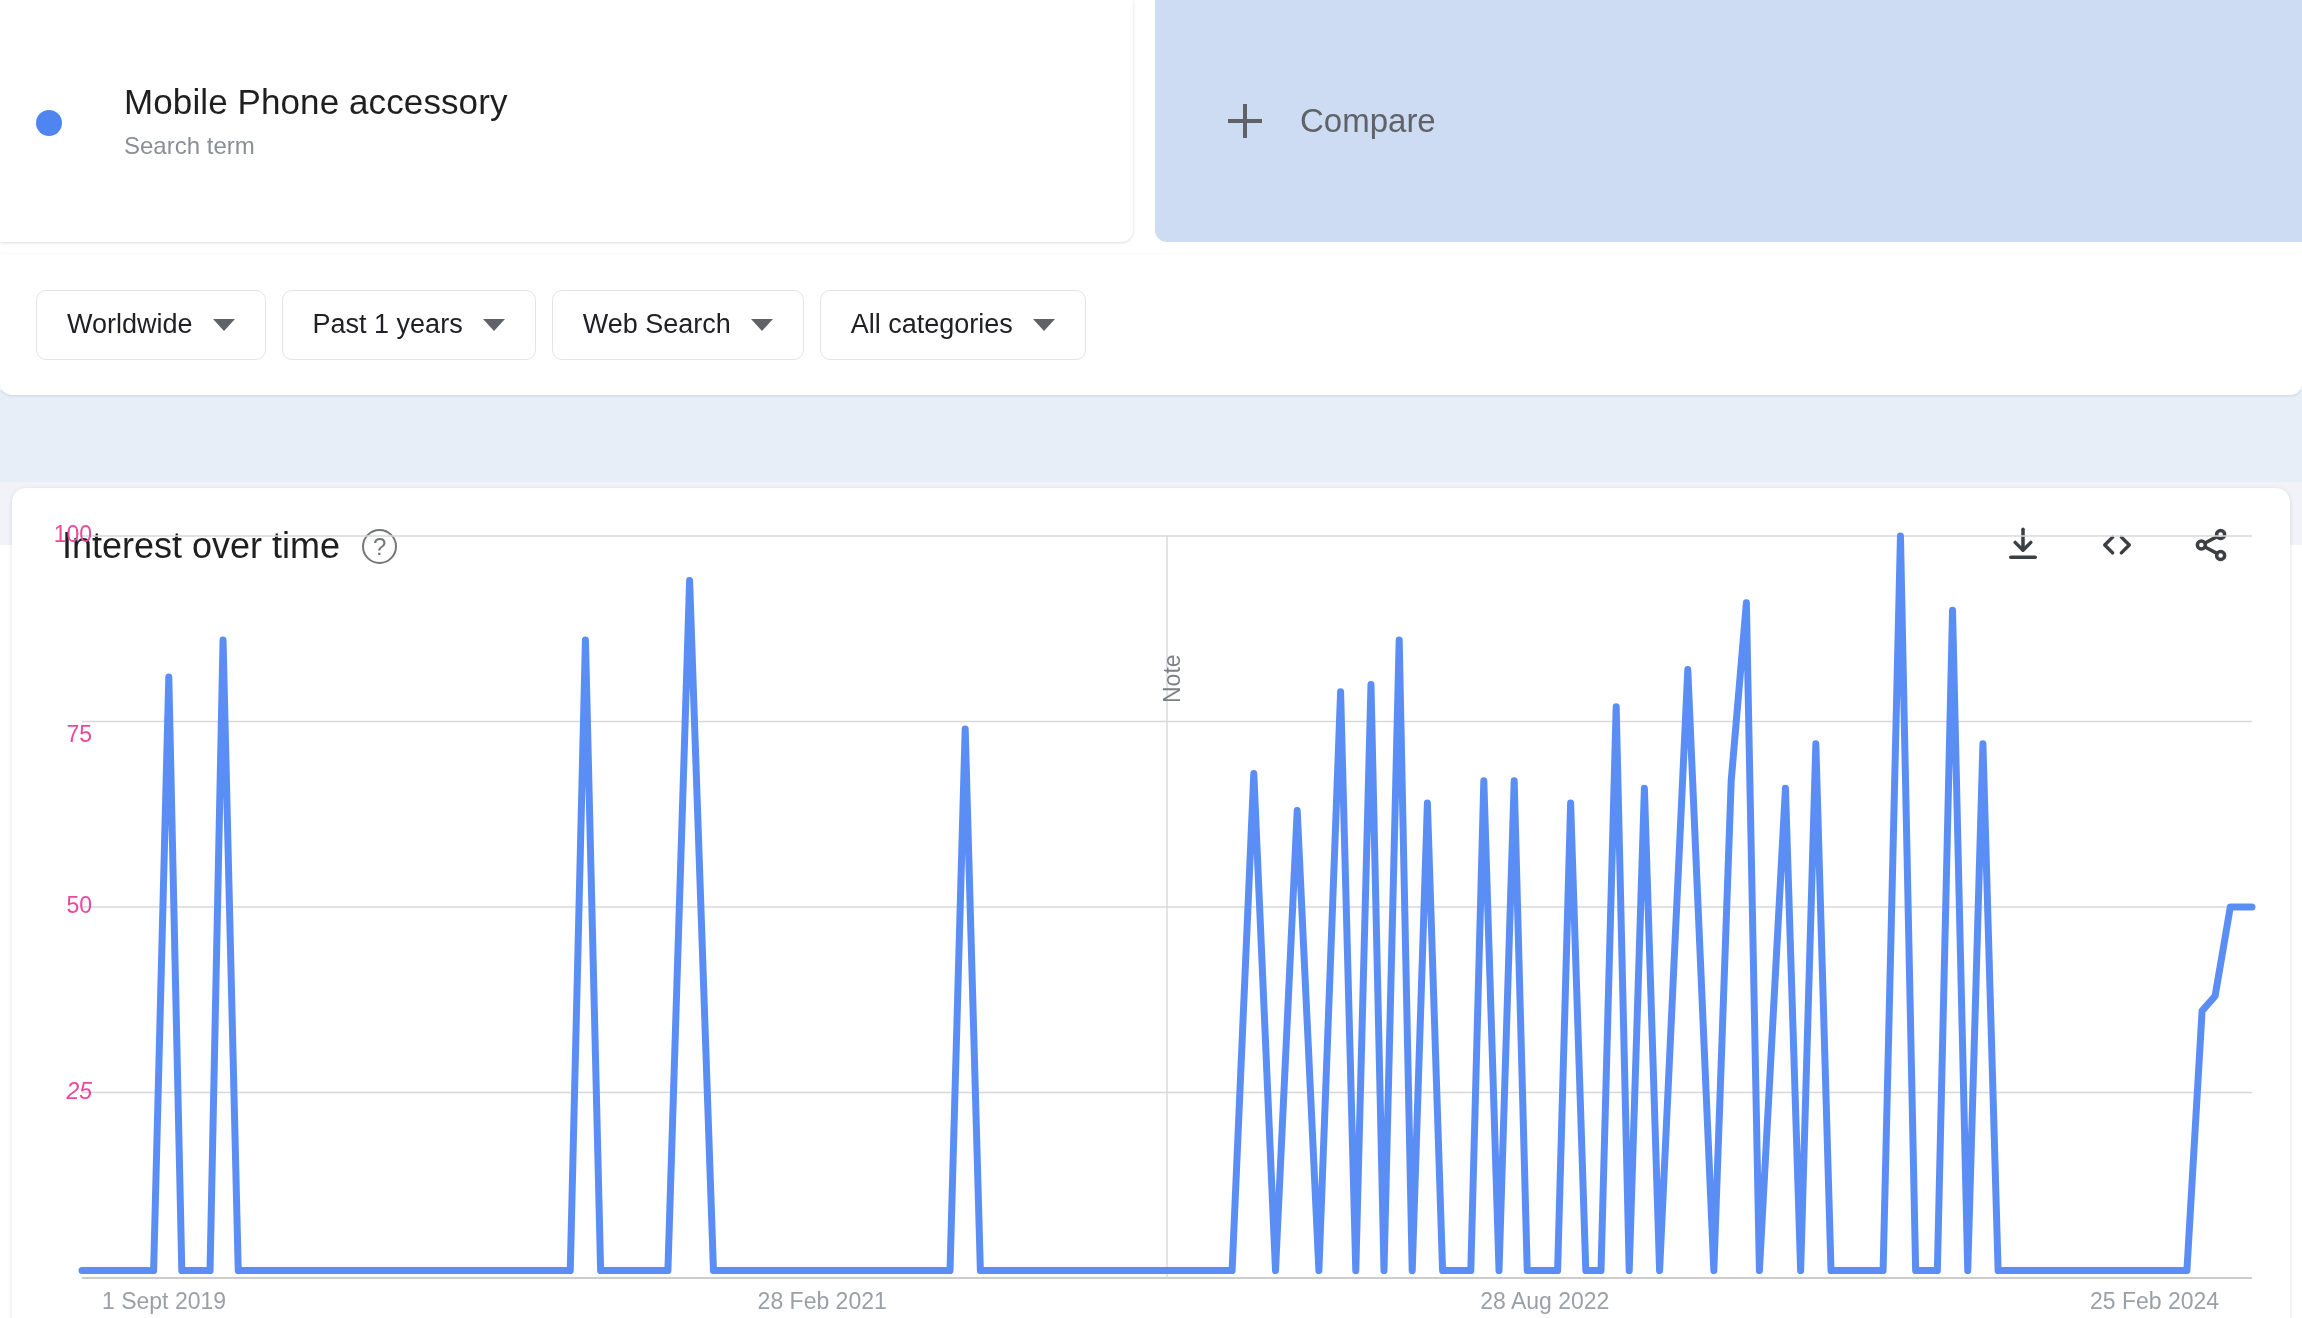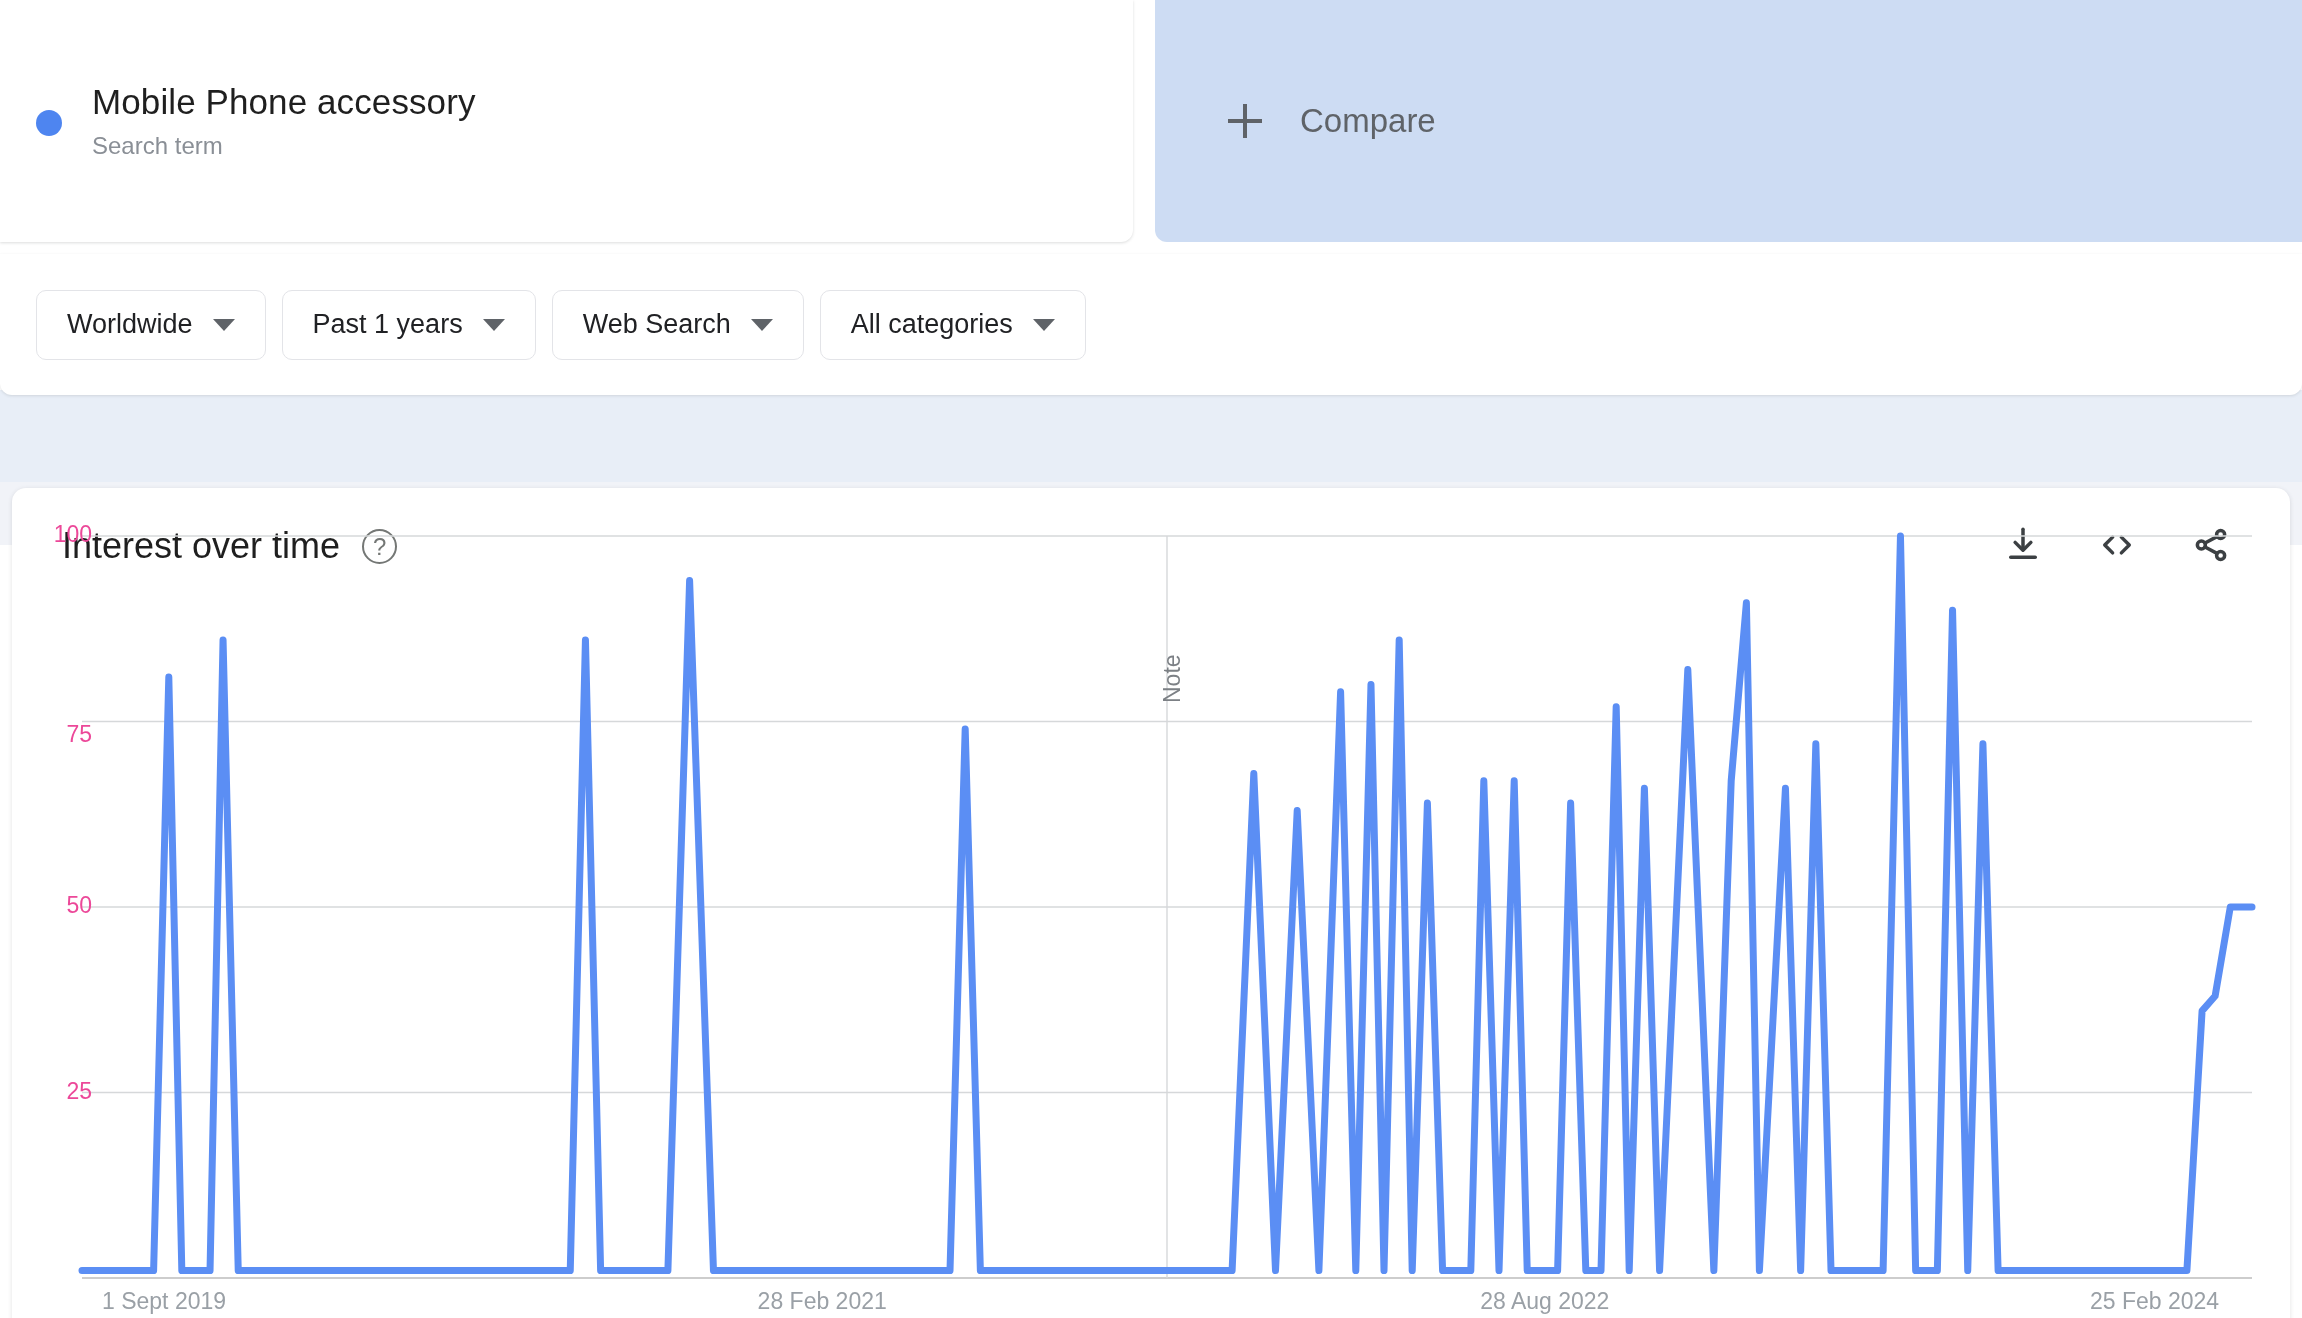--- a/index.html
+++ b/index.html
@@ -21,20 +21,21 @@
   }
   .term-card {
     width: 1133px; height: 242px;
     background: #ffffff;
     border-radius: 0 0 12px 0;
     box-shadow: 0 1px 3px rgba(60,64,67,.18);
     display: flex; align-items: center;
     padding-left: 36px;
     position: relative;
     z-index: 2;
+    gap: 32px;
   }
   .term-dot {
     width: 26px; height: 26px; border-radius: 50%;
     background: #4e85f0; flex: 0 0 26px;
     margin-right: 30px; margin-top: 4px;
   }
   .term-texts { display: flex; flex-direction: column; justify-content: center; }
   .term-title {
     font-size: 35px; color: #1f1f1f; letter-spacing: .1px;
     line-height: 46px; white-space: nowrap;
@@ -208,21 +209,21 @@
     <div class="plot-wrap" id="plot-wrap">
         <svg class="series" width="2278" height="830">
           <line x1="70" x2="2240" y1="604.5" y2="604.5" stroke="#d6d8da" stroke-width="1.4"></line>
           <line x1="70" x2="2240" y1="419" y2="419" stroke="#d6d8da" stroke-width="1.4"></line>
           <line x1="70" x2="2240" y1="233.5" y2="233.5" stroke="#d6d8da" stroke-width="1.4"></line>
           <line x1="70" x2="2240" y1="48" y2="48" stroke="#d6d8da" stroke-width="1.4"></line>
           <line x1="70" x2="2240" y1="790" y2="790" stroke="#bdbdbd" stroke-width="1.6"></line>
           <line x1="1155" x2="1155" y1="48" y2="790" stroke="#d6d8da" stroke-width="1.4"></line>
           <path d="M70.00 782.58 L98.21 782.58 L126.42 782.58 L141.61 782.58 L156.80 188.98 L169.82 782.58 L182.84 782.58 L198.03 782.58 L211.05 151.88 L226.24 782.58 L239.26 782.58 L254.45 782.58 L267.47 782.58 L282.66 782.58 L295.68 782.58 L310.87 782.58 L352.10 782.58 L395.50 782.58 L438.90 782.58 L482.30 782.58 L525.70 782.58 L558.25 782.58 L573.44 151.88 L588.63 782.58 L603.82 782.58 L616.84 782.58 L632.03 782.58 L655.90 782.58 L677.60 92.52 L701.47 782.58 L714.49 782.58 L729.68 782.58 L742.70 782.58 L757.89 782.58 L773.08 782.58 L818.65 782.58 L862.05 782.58 L905.45 782.58 L938.00 782.58 L953.19 240.92 L968.38 782.58 L981.40 782.58 L996.59 782.58 L1046.50 782.58 L1089.90 782.58 L1133.30 782.58 L1155.00 782.58 L1176.70 782.58 L1198.40 782.58 L1220.10 782.58 L1241.80 285.44 L1263.50 782.58 L1285.20 322.54 L1306.90 782.58 L1328.60 203.82 L1343.79 782.58 L1358.98 196.40 L1372.00 782.58 L1387.19 151.88 L1400.21 782.58 L1415.40 315.12 L1430.59 782.58 L1443.61 782.58 L1458.80 782.58 L1471.82 292.86 L1487.01 782.58 L1502.20 292.86 L1515.22 782.58 L1530.41 782.58 L1545.60 782.58 L1558.62 315.12 L1573.81 782.58 L1589.00 782.58 L1604.19 218.66 L1617.21 782.58 L1632.40 300.28 L1647.59 782.58 L1675.80 181.56 L1701.84 782.58 L1719.20 292.86 L1734.39 114.78 L1747.41 782.58 L1773.45 300.28 L1788.64 782.58 L1803.83 255.76 L1819.02 782.58 L1849.40 782.58 L1871.10 782.58 L1888.46 48.00 L1903.65 782.58 L1925.35 782.58 L1940.54 122.20 L1955.73 782.58 L1970.92 255.76 L1986.11 782.58 L2001.30 782.58 L2012.15 782.58 L2023.00 782.58 L2033.85 782.58 L2044.70 782.58 L2059.89 782.58 L2075.08 782.58 L2088.10 782.58 L2103.29 782.58 L2131.50 782.58 L2146.69 782.58 L2159.71 782.58 L2174.90 782.58 L2190.09 522.88 L2203.11 508.04 L2218.30 419.00 L2240.00 419.00 " fill="none" stroke="#5b8ef4" stroke-width="7" stroke-linejoin="round" stroke-linecap="round"></path>
         </svg>
-        <div class="ylab" style="top: 589.5px;">25</div>
+        <div class="ylab" style="top: 589.5px; font-style: italic;">25</div>
         <div class="ylab" style="top: 404px;">50</div>
         <div class="ylab" style="top: 233px;">75</div>
         <div class="ylab" style="top: 33px;">100</div>
         <div class="xlab" style="left: 42px;">1 Sept 2019</div>
         <div class="xlab" style="left: 697.61px;">28 Feb 2021</div>
         <div class="xlab" style="left: 1420.22px;">28 Aug 2022</div>
         <div class="xlab" style="left: 2030px;">25 Feb 2024</div>
         <div class="note-label" style="left: 1147px; top: 215px;">Note</div>
       </div>
   </div>

